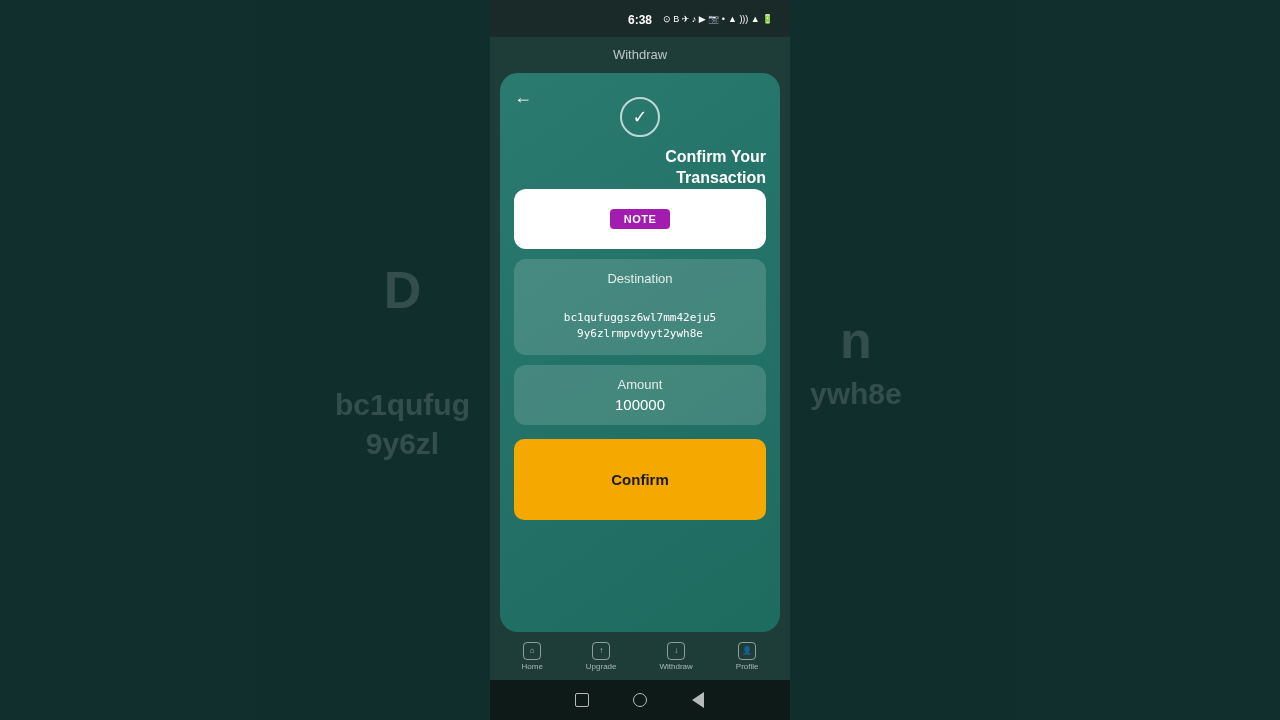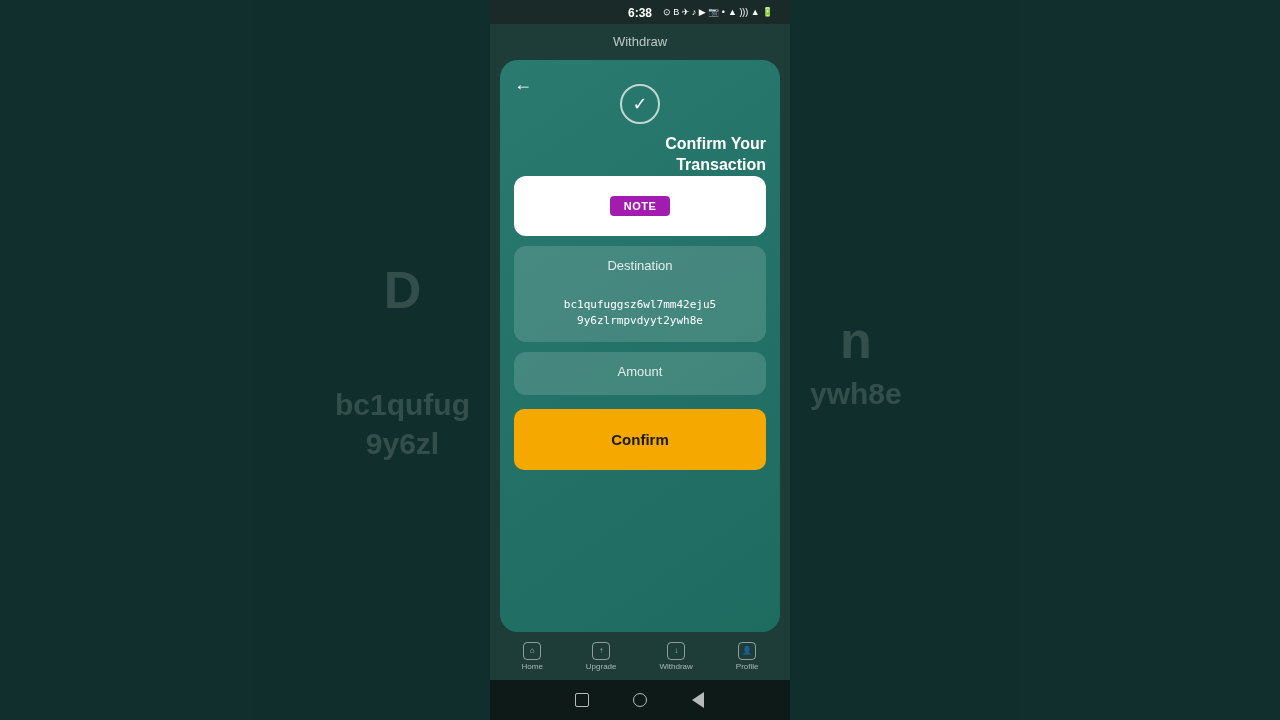--- a/index.html
+++ b/index.html
@@ -68,21 +68,21 @@
       height: 720px;
       background: #1a2a28;
       display: flex;
       flex-direction: column;
       overflow: hidden;
     }
 
     
     .status-bar {
       background: #1a2a28;
-      height: 24px;
+      height: 37px;
       display: flex;
       align-items: center;
       justify-content: center;
       padding: 0 16px;
       flex-shrink: 0;
     }
 
     .status-time {
       color: white;
       font-size: 12px;
@@ -232,21 +232,21 @@
       font-size: 15px;
       font-weight: 500;
     }
 
     
     .confirm-btn {
       background: #f5a800;
       color: #1a1a1a;
       border: none;
       border-radius: 10px;
-      padding: 22px;
+      padding: 32px;
       font-size: 15px;
       font-weight: bold;
       width: 100%;
       cursor: pointer;
       text-align: center;
     }
 
     
     .bottom-nav {
       background: #1e3d38;
@@ -376,20 +376,21 @@
         <div class="info-box">
           <div class="info-label">Destination</div>
           <div class="info-value">
             <span>bc1qufuggsz6wl7mm42eju5</span><br>
             <span>9y6zlrmpvdyyt2ywh8e</span>
           </div>
         </div>
 
         <div class="amount-box">
           <div class="amount-label">Amount</div>
+          <div class="amount-value">100000</div>
         </div>
 
         <button class="confirm-btn">Confirm</button>
 
       </div>
 
       <div class="bottom-nav">
         <div class="nav-item">
           <div class="nav-icon">⌂</div>
           <span>Home</span>

